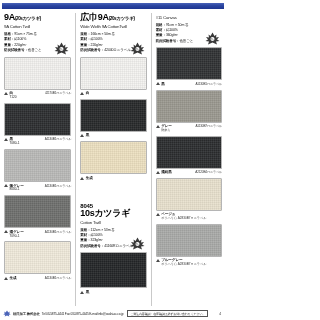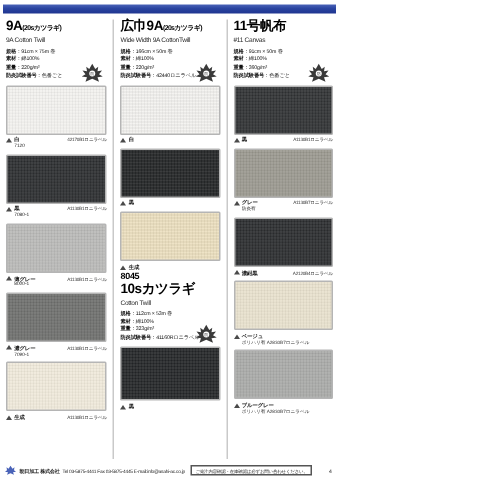--- a/index.html
+++ b/index.html
@@ -119,21 +119,21 @@
     white-space:nowrap;
   }
   .sw-note {
     font-size:3.1px;
     color:#333;
     margin-left:5.5px;
     line-height:1.2;
     white-space:nowrap;
   }
 
-  .sub-product { margin-top:1px; }
+  .sub-product { margin-top:22px; }
   .sub-code {
     font-size:6px;
     font-weight:bold;
     color:#000;
     letter-spacing:-0.2px;
   }
 
   .footer {
     position:absolute;
     left:0; right:0; bottom:0;
@@ -292,23 +292,20 @@
         <div class="swatch tall" style="background:#232527"></div>
         <div class="sw-label">
           <span class="tri"></span>
           <span class="sw-name">黒</span>
         </div>
       </div>
     </div>
   </div>
 
   <div class="col">
-    <div class="prod-title">
-      <span>11号帆布</span>
-    </div>
     <div class="prod-sub">#11 Canvas</div>
     <div class="specs">
       <div class="row"><span class="k">規格</span>：<span>91cm × 50m 巻</span></div>
       <div class="row"><span class="k">素材</span>：<span>綿100%</span></div>
       <div class="row"><span class="k">重量</span>：<span>360g/m²</span></div>
       <div class="row"><span class="k">防炎試験番号</span>：<span>色番ごと</span></div>
       <svg class="logo-stamp" viewBox="0 0 30 26">
         <path d="M15 1 L19 8 L23 5 L22 11 L28 10 L24 15 L29 18 L22 19 L24 25 L15 21 L6 25 L8 19 L1 18 L6 15 L2 10 L8 11 L7 5 L11 8 Z" fill="#3a3a3a"></path>
         <circle cx="15" cy="14" r="4" fill="#ffffff"></circle>
         <text x="15" y="16.5" font-size="5" text-anchor="middle" fill="#3a3a3a" font-family="DejaVu Sans">防</text>

